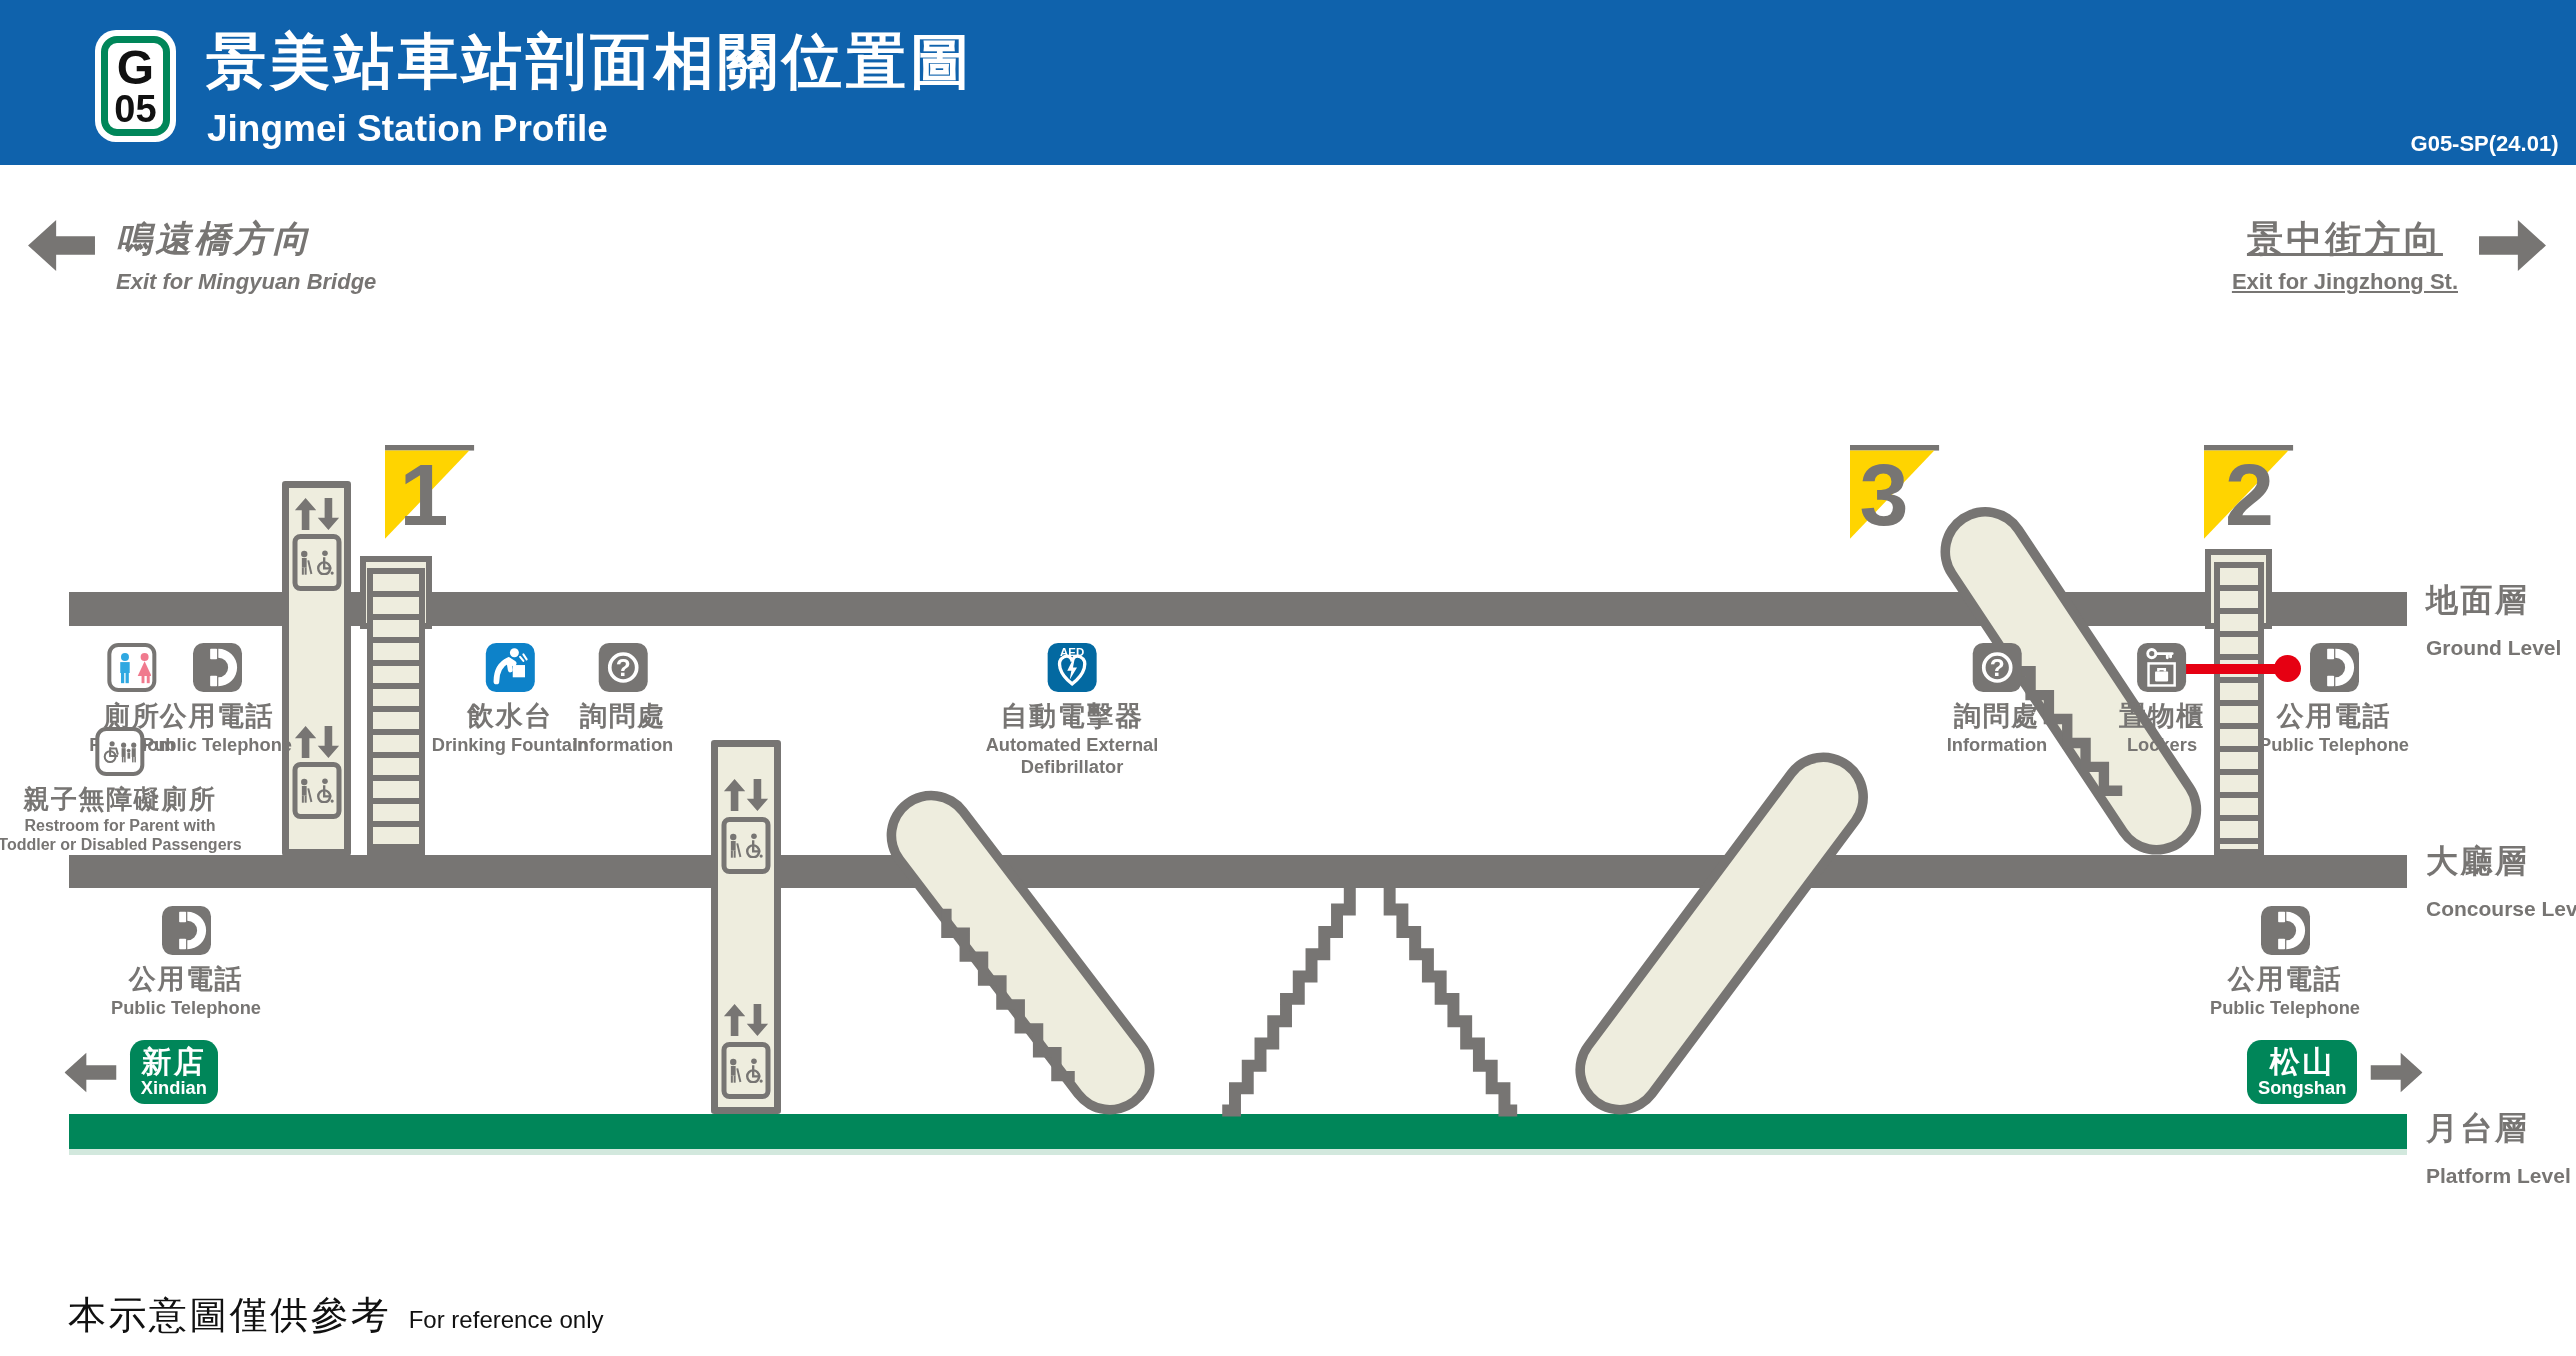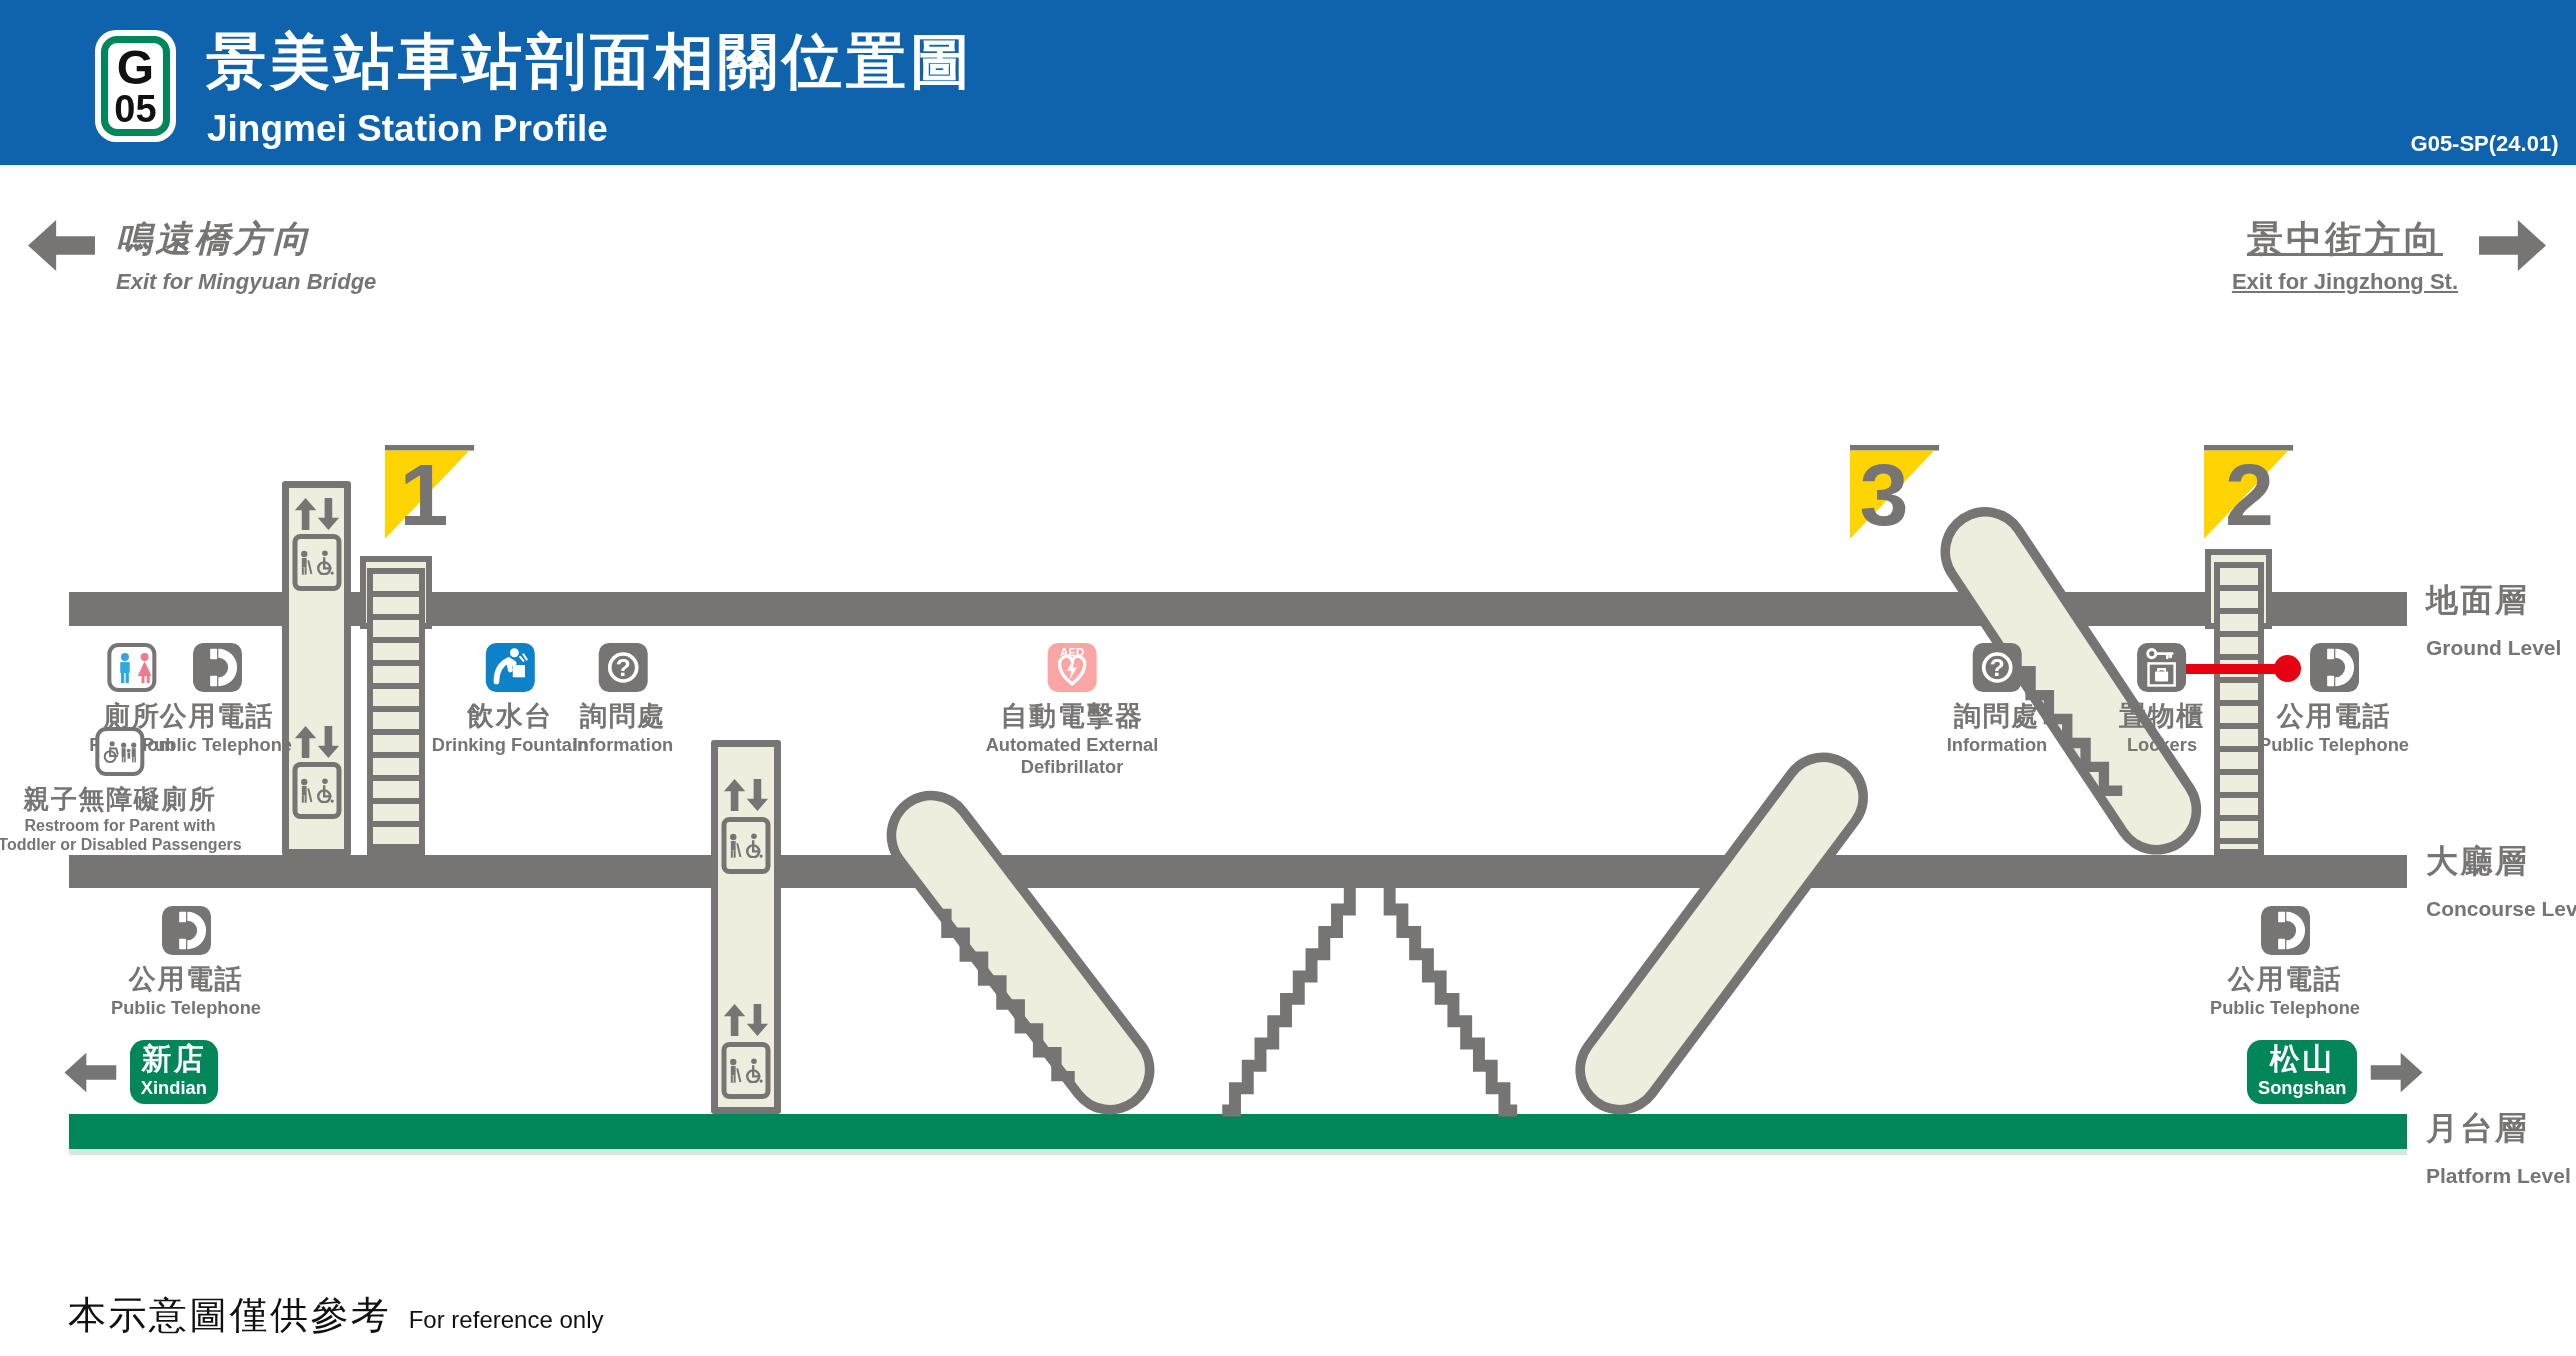--- a/index.html
+++ b/index.html
@@ -46,39 +46,39 @@
   
   .flag { position: absolute; width: 105px; height: 105px; z-index: 5; }
   .flag .num { position: absolute; top: 6.4px; font-size: 88px; font-weight: bold; color: #777573; line-height: 1; }
   
   .fac { position: absolute; top: 643px; transform: translateX(-50%); text-align: center; z-index: 6; }
   .fac.concourse-row { top: 906px; }
   .ficon { width: 49px; height: 49px; border-radius: 10.4px; margin: 0 auto; }
   .ficon svg { width: 100%; height: 100%; display: block; }
   .gray-icon  { background: #777573; }
   .blue-icon  { background: #0d82c9; }
-  .red-icon   { background: #fca5a5; }
+  .red-icon   { background: #0369a1; }
   .white-icon { background: #fff; border: 4px solid #777573; border-radius: 11px; padding: 1.6px; }
   .fzh { font-size: 27px; font-weight: bold; color: #777573; margin-top: 6.4px; letter-spacing: 1.6px; white-space: nowrap; }
   .fen { font-size: 18.3px; font-weight: bold; color: #777573; line-height: 21.5px; white-space: nowrap; }
   .fac.family { top: 727px; }
   .fac.family .fzh { font-size: 26px; }
   .fac.family .fen { font-size: 16px; line-height: 18.3px; }
   
   .red-line { position: absolute; left: 2153px; top: 664px; width: 136px; height: 9.6px; background: #e60012; z-index: 4; }
   .red-dot  { position: absolute; left: 2274px; top: 655px; width: 27px; height: 27px; border-radius: 50%; background: #e60012; z-index: 4; }
   
   .lvl { position: absolute; left: 2426px; color: #777573; font-weight: bold; white-space: nowrap; z-index: 6; }
   .lvl .z { font-size: 32px; letter-spacing: 2.4px; }
   .lvl .e { font-size: 21px; margin-top: 13px; }
   
   .term { position: absolute; display: flex; align-items: center; gap: 12.8px; z-index: 6; }
   .term .arr { width: 53px; height: 41px; flex: none; }
   .tbadge { background: #008659; border-radius: 14.4px; padding: 4.8px 11px 6.4px; text-align: center; color: #fff; }
-  .tbadge .z { font-size: 30px; font-weight: bold; letter-spacing: 2.4px; line-height: 33px; font-family: Liberation Mono, monospace; }
+  .tbadge .z { font-size: 30px; font-weight: bold; letter-spacing: 2.4px; line-height: 33px; }
   .tbadge .e { font-size: 18.3px; font-weight: bold; line-height: 20px; }
   
   .footer { position: absolute; left: 68px; top: 1290px; display: flex; align-items: baseline; gap: 17.5px; color: #111; z-index: 6; }
   .footer .zh { font-size: 38px; letter-spacing: 2.4px; white-space: nowrap; }
   .footer .en { font-size: 24px; white-space: nowrap; }
 </style>
 </head>
 <body>
 
 <svg width="0" height="0" style="position:absolute" aria-hidden="true">

